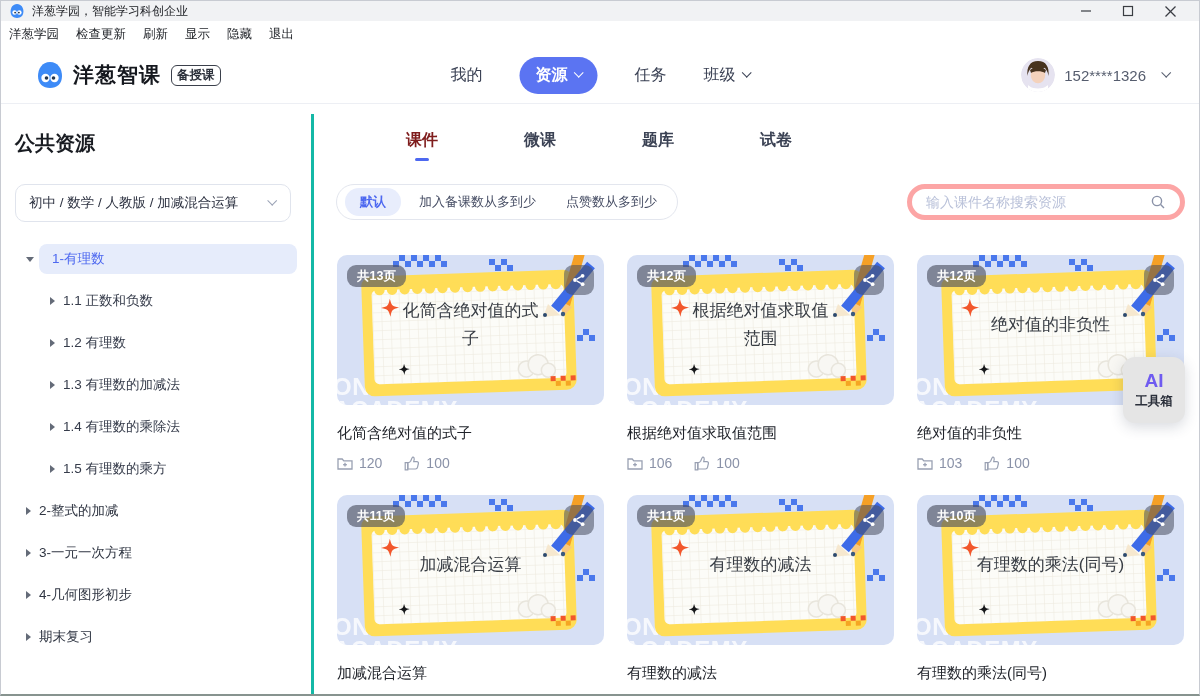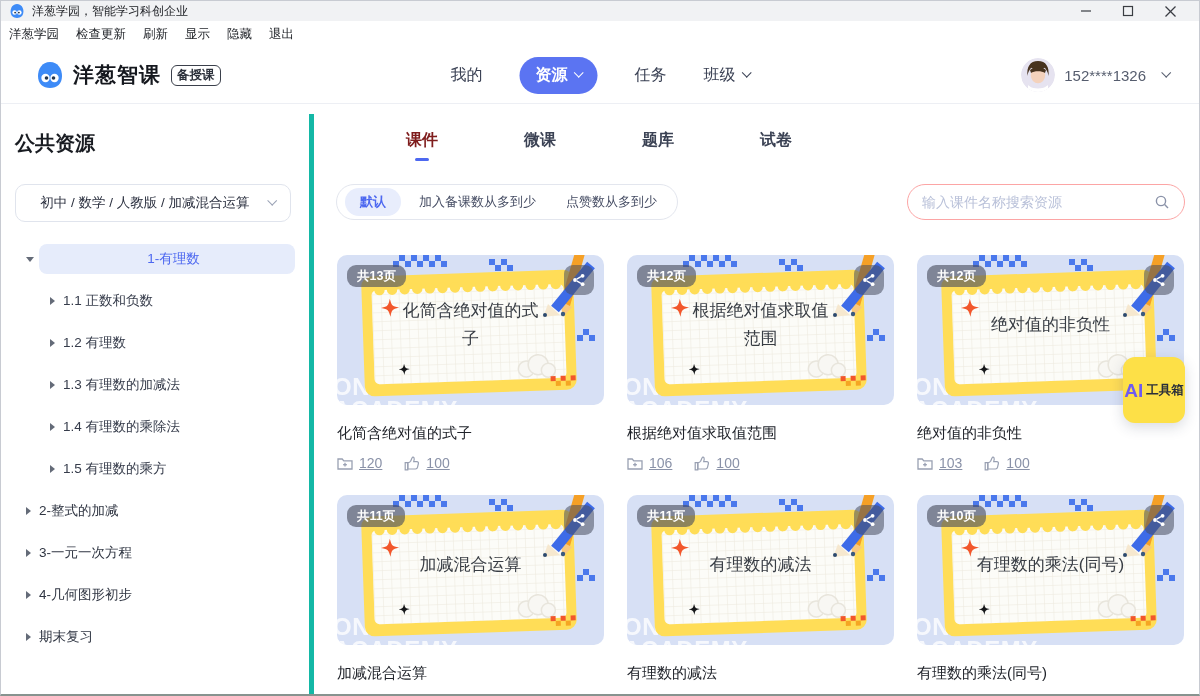--- a/index.html
+++ b/index.html
@@ -27,21 +27,21 @@
   .hnav { position:absolute; left:50%; transform:translateX(-50%); display:flex; align-items:center; gap:37px; }
   .hnav .nav-item { font-size:16px; color:#3a4154; font-weight:500; cursor:pointer; display:flex; align-items:center; }
   .nav-pill { background:#5b74f2; color:#fff !important; font-weight:700 !important; border-radius:20px; padding:8px 16px; }
   .chev { width:7px; height:7px; border-right:1.7px solid currentColor; border-bottom:1.7px solid currentColor; transform:rotate(45deg) translateY(-1px); display:inline-block; margin-left:7px; margin-bottom:3px; }
   .huser { margin-left:auto; display:flex; align-items:center; gap:9px; color:#565d6e; }
   .huser .phone { font-size:15px; }
   .avatar { width:34px; height:34px; border-radius:50%; overflow:hidden; flex:0 0 auto; }
 
   
   .content { position:absolute; top:113px; left:0; right:0; bottom:0; overflow:hidden; }
-  .sidebar { position:absolute; left:0; top:0; bottom:0; width:313px; border-right:5px solid #14b8a6; background:#fff;text-align:center; }
+  .sidebar { position:absolute; left:0; top:0; bottom:0; width:313px; border-right:3px solid #14b8a6; background:#fff; }
   .side-title { position:absolute; top:16px; left:14px; font-size:20px; font-weight:700; color:#191c22; }
   .select { position:absolute; top:70px; left:14px; width:276px; height:38px; border:1px solid #e0e4ed; border-radius:10px; display:flex; align-items:center; padding:0 13px; cursor:pointer; background:#fff; }
   .select .sel-label { font-size:13.5px; color:#2c3140; flex:1; white-space:nowrap; overflow:hidden; }
   .select .chev { color:#9aa2b5; margin-right:2px; }
 
   .tree { position:absolute; top:126px; left:0; right:0; padding:4px 14px; }
   .trow { display:flex; align-items:center; height:30px; margin-bottom:12px; cursor:pointer; }
   .trow.top { padding-left:11px; }
   .trow.child { padding-left:35px; }
   .caret { width:13px; flex:0 0 auto; display:flex; align-items:center; }
@@ -55,41 +55,41 @@
   .main { position:absolute; left:314px; top:0; right:0; bottom:0; background:#fff; }
   .tabs { position:absolute; top:16px; left:91px; display:flex; gap:86px; }
   .tab { font-size:16px; font-weight:700; color:#3b4254; cursor:pointer; position:relative; padding-bottom:8px; }
   .tab.active { color:#7f1d1d; }
   .tab.active::after { content:""; position:absolute; left:50%; transform:translateX(-50%); bottom:-2px; width:14px; height:3.5px; border-radius:2px; background:#4d68f0; }
 
   .sortbar { position:absolute; top:70px; left:21px; height:36px; border:1px solid #e3e6ee; border-radius:18px; display:inline-flex; align-items:center; padding:0 8px; gap:6px; background:#fff; }
   .sort-item { font-size:13px; color:#454c63; padding:5px 12px; cursor:pointer; white-space:nowrap; }
   .sort-item.active { background:#e8edfc; color:#4d68f0; font-weight:700; border-radius:14px; padding:5px 15px; }
 
-  .searchbox { position:absolute; top:70px; right:14px; width:278px; height:36px; border:1px solid #fca5a5; border-radius:18px; display:flex; align-items:center; padding:0 14px; background:#fff; }
+  .searchbox { position:absolute; top:70px; right:14px; width:278px; height:36px; border:5px solid #fca5a5; border-radius:18px; display:flex; align-items:center; padding:0 14px; background:#fff; }
   .searchbox input { border:none; outline:none; flex:1; font-size:14px; color:#2c3140; background:transparent; font-family:inherit; }
   .searchbox input::placeholder { color:#b9c1d9; }
   .search-icon { flex:0 0 auto; }
 
   .grid { position:absolute; top:141px; left:22px; display:grid; grid-template-columns:repeat(3,267px); column-gap:23px; row-gap:24px; }
   .card { width:267px; cursor:pointer; }
   .card-img { position:relative; width:267px; height:150px; border-radius:10px; overflow:hidden; background:#d7e0f5; }
   .card-img > svg.art { position:absolute; inset:0; width:100%; height:100%; }
   .badge { position:absolute; top:10px; left:10px; background:rgba(72,78,94,.62); color:#fff; font-size:12.5px; font-weight:700; padding:3px 10px; border-radius:9px; line-height:1.3; }
   .share-btn { position:absolute; top:10px; right:10px; width:30px; height:30px; border-radius:9px; background:rgba(72,78,94,.55); display:flex; align-items:center; justify-content:center; }
   .card-title-ov { position:absolute; left:50%; top:0; transform:translateX(-50%); width:152px; height:150px; display:flex; align-items:center; justify-content:center; text-align:center; font-size:17px; color:#383d44; font-weight:500; line-height:1.65; padding-bottom:10px; }
   .card-name { margin:19px 0 12px; font-size:15px; color:#21242b; }
-  .card-stats { display:flex; align-items:center; gap:8px; color:#8a92a8; font-size:14px;text-decoration:underline; }
+  .card-stats { display:flex; align-items:center; gap:8px; color:#8a92a8; font-size:14px; }
   .stat { display:flex; align-items:center; gap:6px; }
   .stat + .stat { margin-left:14px; }
 
   .wm { font-size:24px; font-weight:800; fill:#ffffff; opacity:.78; letter-spacing:.5px; font-family:"Liberation Sans","DejaVu Sans",sans-serif; }
 
   
-  .ai-box { position:absolute; top:356px; right:14px; width:62px; height:66px; background:#fde047; border-radius:12px; box-shadow:0 4px 14px rgba(40,50,80,.18); display:flex; flex-direction:row; align-items:center; justify-content:center; gap:3px; z-index:50; cursor:pointer; }
+  .ai-box { position:absolute; top:356px; right:14px; width:62px; height:66px; background:#e5e5e5; border-radius:12px; box-shadow:0 4px 14px rgba(40,50,80,.18); display:flex; flex-direction:column; align-items:center; justify-content:center; gap:3px; z-index:50; cursor:pointer; }
   .ai-box .ai-title { font-size:19px; font-weight:800; color:#6f5bf0; line-height:1; }
   .ai-box .ai-sub { font-size:12.5px; color:#2a2f3a; font-weight:600; }
 </style>
 </head>
 <body>
 
 <svg width="0" height="0" style="position:absolute" aria-hidden="true">
   <defs>
     <pattern id="grid9" width="9" height="9" patternUnits="userSpaceOnUse">
       <path d="M9 0 H0 V9" fill="none" stroke="#ece7db" stroke-width="1"></path>

